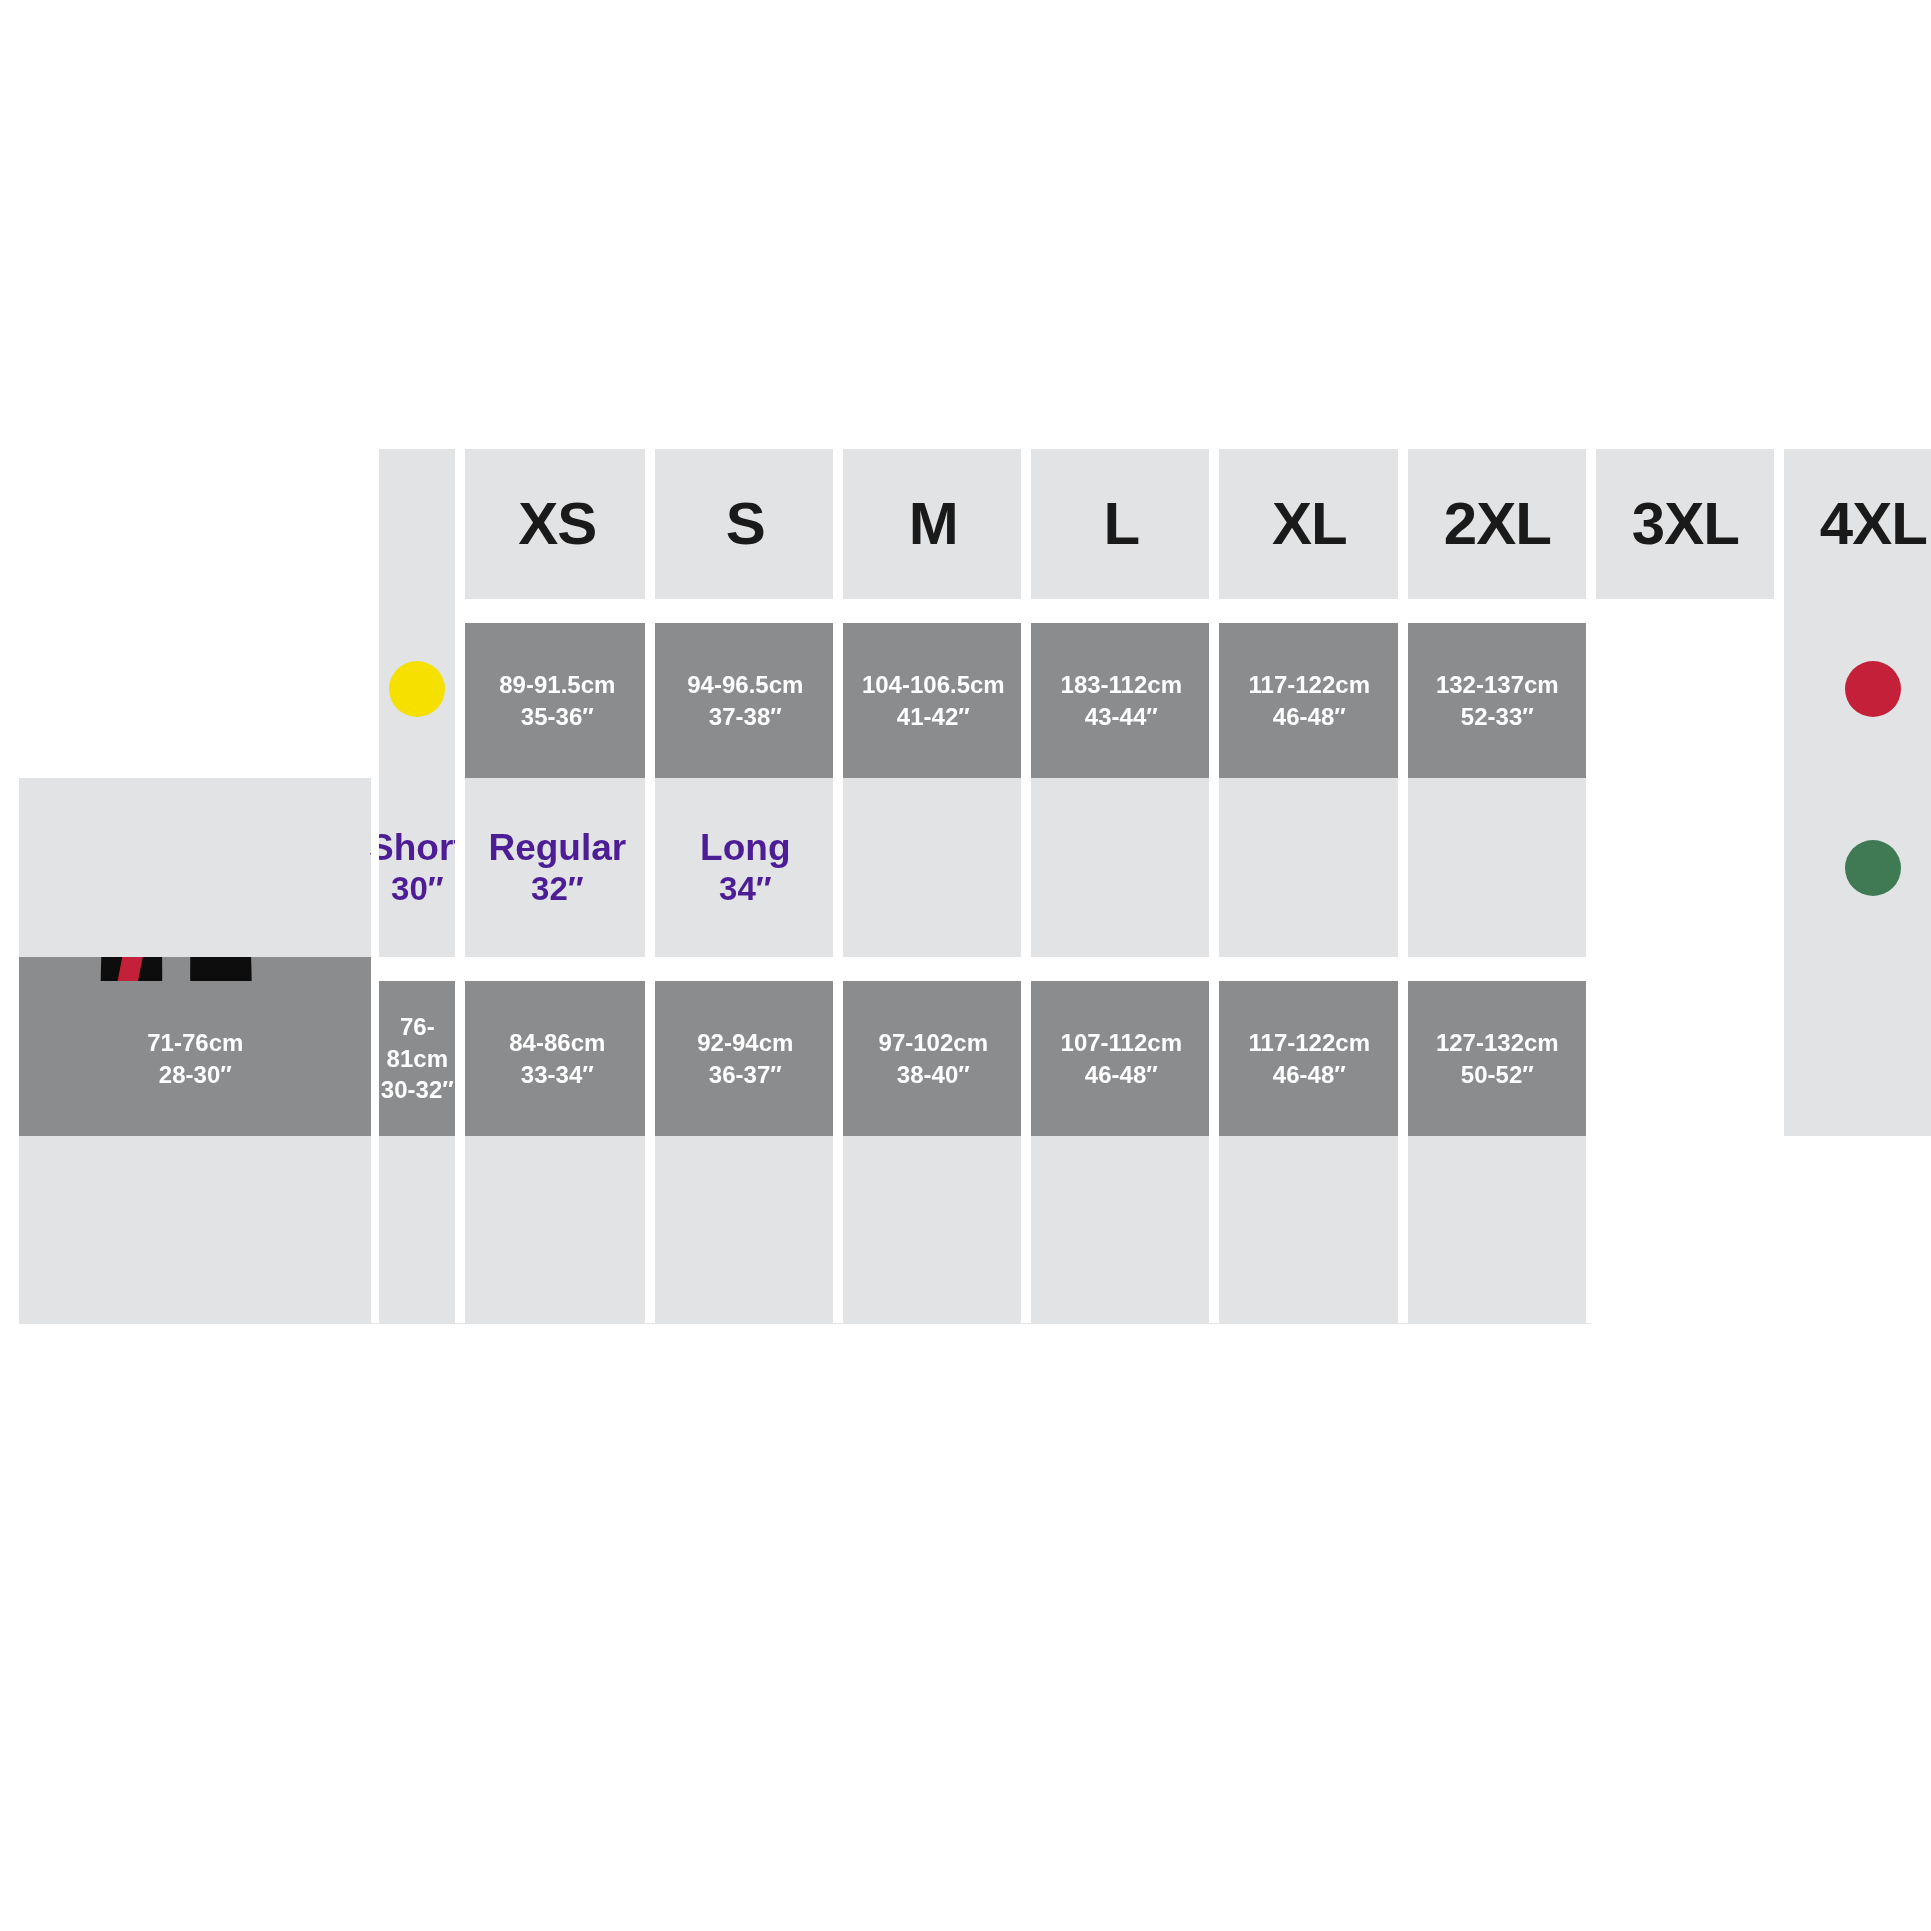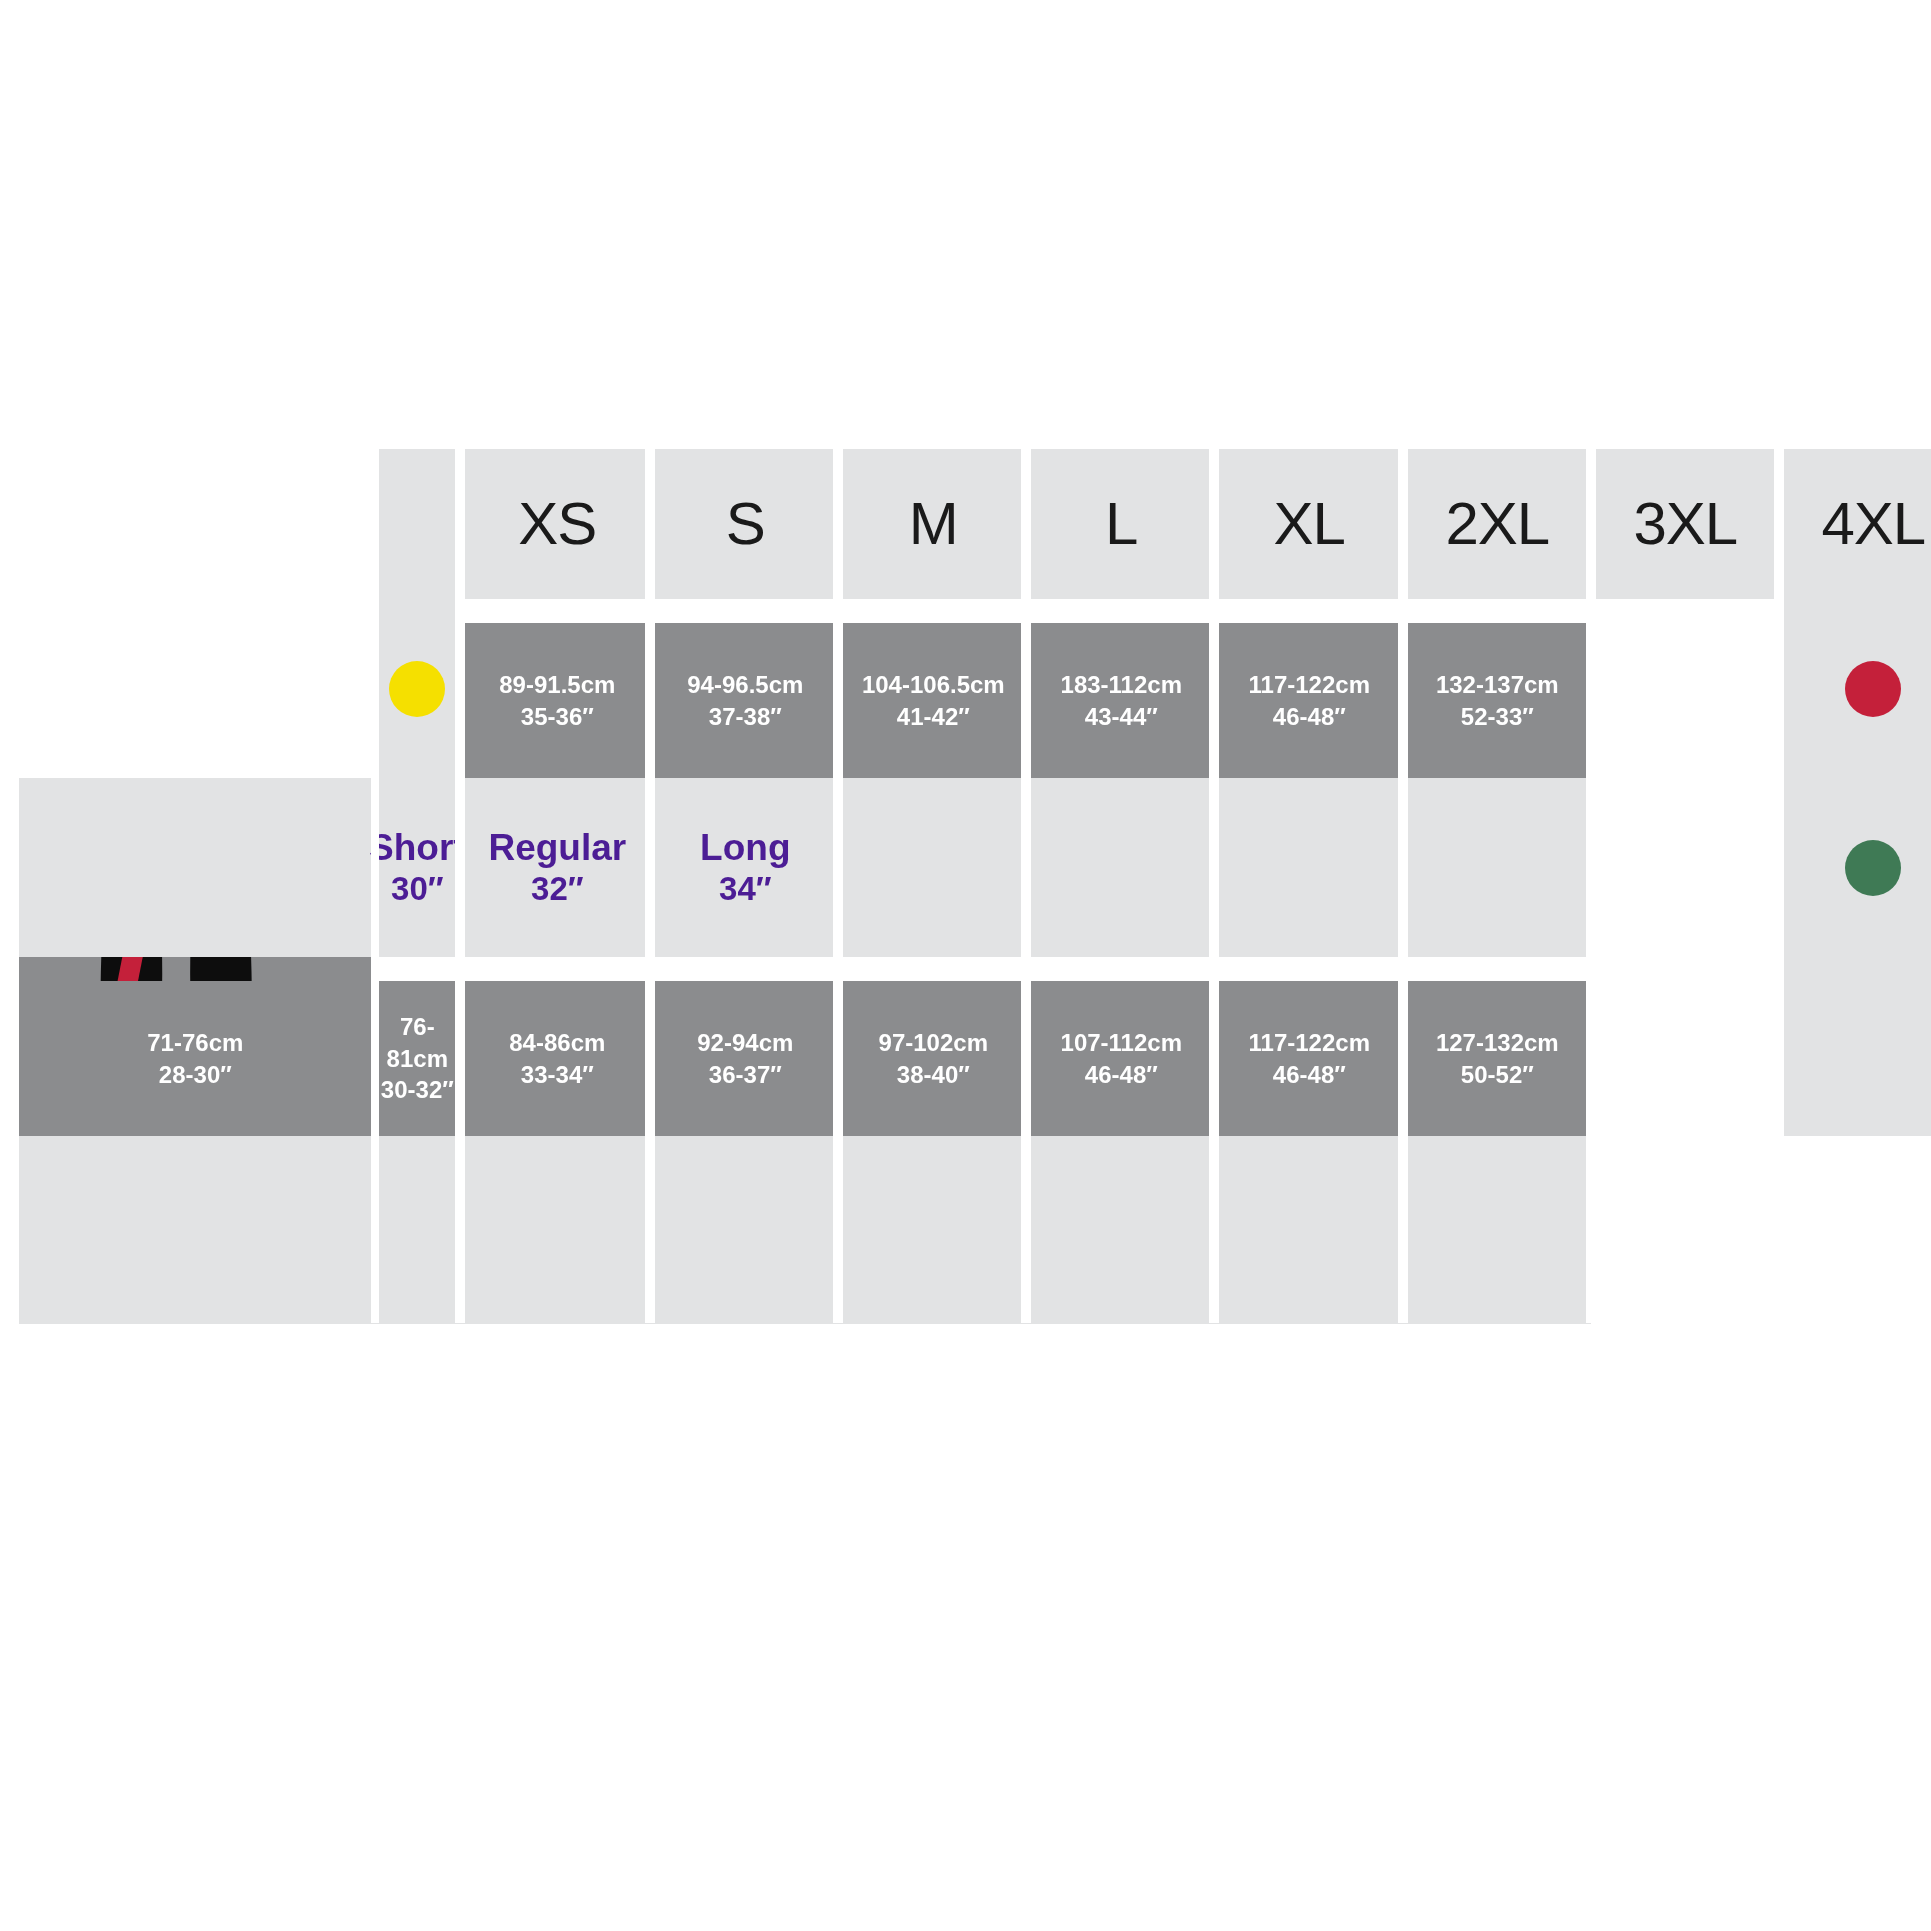--- a/index.html
+++ b/index.html
@@ -42,21 +42,21 @@
   }
 
   
   .band-light { background: #e2e3e4; }
   .band-mid   { background: #8b8c8e; margin-top: 24px; }
   .band-white { background: #ffffff; }
 
   
   .size-label {
     font-size: 60px;
-    font-weight: normal;
+    font-weight: bold;
     color: #1a1a1a;
     letter-spacing: -1px;
     line-height: 1;
   }
 
   
   .meas {
     flex-direction: column;
     color: #ffffff;
     font-size: 24px;

